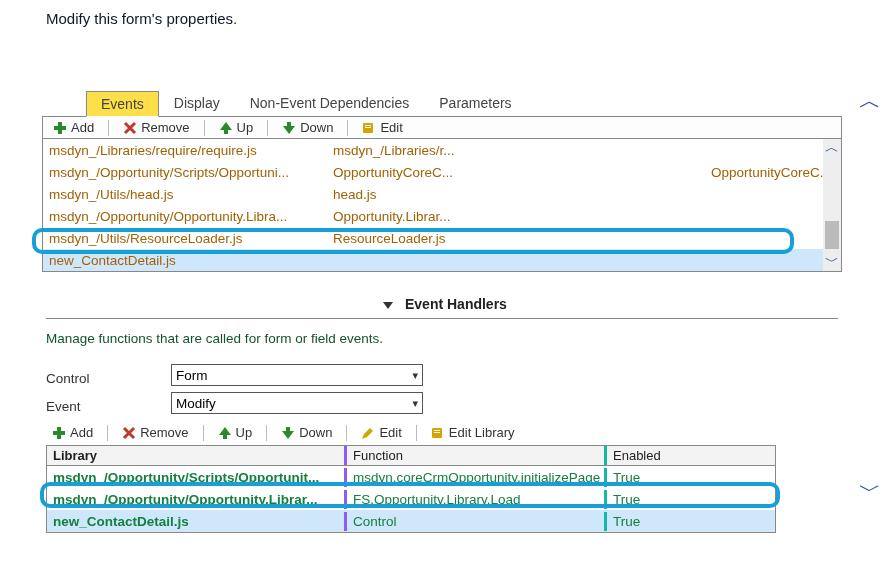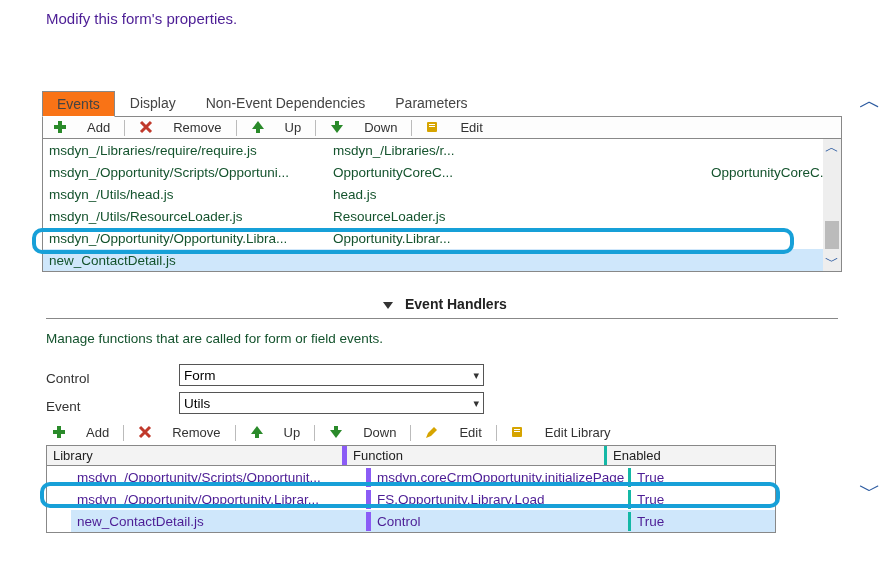--- a/index.html
+++ b/index.html
@@ -1,36 +1,36 @@
 <!DOCTYPE html>
 <html><head>
 <meta charset="utf-8">
 <style>
   * { box-sizing: border-box; margin: 0; padding: 0; font-family: "Segoe UI", Tahoma, sans-serif; }
   body { background: #fff; width: 896px; height: 575px; overflow: hidden; position: relative; }
-  .page-title { position: absolute; top: 10px; left: 46px; font-size: 15px; color: #4c1d95; font-weight: 400; }
+  .page-title { position: absolute; top: 10px; left: 46px; font-size: 15px; color: #0f172a; font-weight: 400; }
 
   .outer { position: absolute; top: 90px; left: 42px; width: 800px; }
   .outer-right-scroll { position: absolute; top: 90px; left: 856px; width: 28px; height: 412px; display:flex; flex-direction:column; justify-content:space-between; align-items:center; }
   .scroll-arrow { font-size: 22px; color:#2b5aa0; cursor:pointer; line-height:1; }
 
   
   .tabbar { display:flex; border-bottom:1px solid #888; }
   .tab { padding:4px 14px; font-size:14px; color:#444; border:1px solid transparent; cursor:pointer; }
-  .tab.active { background:#f97316; border:1px solid #888; border-bottom:1px solid #fff; position:relative; top:1px; }
+  .tab.active { background:#fde047; border:1px solid #888; border-bottom:1px solid #fff; position:relative; top:1px;margin-left:44px; }
 
   
   .toolbar { display:flex; align-items:center; gap:6px; padding:2px 4px; border:1px solid #888; border-top:none; background:#fdfdfd; }
-  .tbtn { display:flex; align-items:flex-start; gap:20px; font-size:13px; color:#333; padding:1px 6px; cursor:pointer; }
+  .tbtn { display:flex; align-items:flex-end; gap:4px; font-size:13px; color:#333; padding:1px 6px; cursor:pointer; }
   .sep { width:1px; height:16px; background:#bbb; margin:0 2px; }
   .ico { width:14px; height:14px; display:inline-block; }
 
   
   .libgrid { border:1px solid #888; border-top:none; width:100%; position:relative; }
-  .librow { display:flex; font-size:13.5px; color:#14532d; height:22px; align-items:center; }
+  .librow { display:flex; font-size:13.5px; color:#a16207; height:22px; align-items:center; }
   .librow.sel { background:#cfe7fb; }
   .c1 { width:290px; padding-left:6px; overflow:hidden; white-space:nowrap; text-overflow:ellipsis; }
   .c2 { width:280px; overflow:hidden; white-space:nowrap; text-overflow:ellipsis; }
   .c3 { flex:1; text-align:right; padding-right:10px; overflow:hidden; white-space:nowrap; text-overflow:ellipsis; }
   .lib-scroll { position:absolute; right:0; top:0; width:18px; height:100%; background:#eee; display:flex; flex-direction:column; justify-content:space-between; align-items:center; }
   .lib-scroll div { font-size:14px; color:#2b5aa0; cursor:pointer; }
   .lib-scroll .thumb { background:#bbb; width:14px; height:28px; margin-bottom:4px; }
   .lib-scroll .track { flex:1; }
 
   
@@ -38,34 +38,34 @@
 
   
   .eh-section { margin-top:24px; padding:0 4px; }
   .eh-head { font-weight:600; font-size:14px; color:#222; padding-left:6px;text-align:center; }
   .eh-arrow { display:inline-block; width:0; height:0; border-left:5px solid transparent; border-right:5px solid transparent; border-top:7px solid #333; margin-right:8px; transform:rotate(0deg);}
   .eh-line { border:none; border-top:1px solid #888; margin:6px 0 12px 0; }
   .eh-desc { font-size:13.5px; color:#14532d; margin-bottom:18px; }
 
   .formrow { display:flex; align-items:flex-end; margin-bottom:6px; }
   .formrow label { width:125px; font-size:13.5px; color:#333; }
-  .select { width:305px; height:22px; border:1px solid #555; background:#fff; font-size:13.5px; padding:0 4px; display:flex; align-items:center; justify-content:space-between; cursor:pointer;margin-left:8px; }
+  .select { width:252px; height:22px; border:1px solid #555; background:#fff; font-size:13.5px; padding:0 4px; display:flex; align-items:center; justify-content:space-between; cursor:pointer; }
   .select .caret { font-size:11px; color:#333; }
 
   
   .toolbar2 { display:flex; align-items:center; gap:6px; margin-top:10px; }
   .toolbar2 .sep { background:#bbb; }
 
   
   .hgrid { margin-top:4px; border:1px solid #888; width:730px; }
   .hhead { display:flex; background:#f3f3f3; border-bottom:1px solid #888; font-size:13px; color:#222; }
-  .hc1 { width:300px; padding:2px 6px; border-right:5px solid #8b5cf6; }
+  .hc1 { width:300px; padding:2px 6px; border-right:3px solid #8b5cf6;font-weight:bold; }
   .hc2 { width:260px; padding:2px 6px; border-right:3px solid #14b8a6; }
   .hc3 { flex:1; padding:2px 6px; }
-  .hrow { display:flex; font-size:13.5px; color:#4c1d95; height:22px; align-items:center;margin-left:24px; }
+  .hrow { display:flex; font-size:13.5px; color:#15803d; height:22px; align-items:center; }
   .hrow.sel { background:#cfe7fb; }
 
   
   .green { fill:#2a8a2a; }
   .red { fill:#c0392b; }
   .up { fill:#2a8a2a; }
   .down { fill:#2a8a2a; }
   .yellow { fill:#d6a400; }
 </style>
 </head>
@@ -132,27 +132,27 @@
       <div class="c1">msdyn_/Opportunity/Scripts/Opportuni...</div>
       <div class="c2">OpportunityCoreC...</div>
       <div class="c3">OpportunityCoreC...</div>
     </div>
     <div class="librow">
       <div class="c1">msdyn_/Utils/head.js</div>
       <div class="c2">head.js</div>
       <div class="c3"></div>
     </div>
     <div class="librow">
+      <div class="c1">msdyn_/Opportunity/Opportunity.Libra...</div>
+      <div class="c2">Opportunity.Librar...</div>
+      <div class="c3"></div>
+    </div>
+    <div class="librow">
       <div class="c1">msdyn_/Utils/ResourceLoader.js</div>
       <div class="c2">ResourceLoader.js</div>
-      <div class="c3"></div>
-    </div>
-    <div class="librow">
-      <div class="c1">msdyn_/Opportunity/Opportunity.Libra...</div>
-      <div class="c2">Opportunity.Librar...</div>
       <div class="c3"></div>
     </div>
     <div class="librow sel">
       <div class="c1">new_ContactDetail.js</div>
       <div class="c2"></div>
       <div class="c3"></div>
     </div>
 
     <div class="lib-scroll">
       <div>︿</div>
@@ -175,21 +175,21 @@
     <div class="formrow">
       <label>Control</label>
       <div class="select">
         <span>Form</span>
         <span class="caret">▾</span>
       </div>
     </div>
     <div class="formrow">
       <label>Event</label>
       <div class="select">
-        <span>Utils</span>
+        <span>Modify</span>
         <span class="caret">▾</span>
       </div>
     </div>
 
     <div class="toolbar2">
       <div class="tbtn">
         <svg class="ico" viewBox="0 0 14 14">
             <rect class="green" x="5" y="1" width="4" height="12"></rect>
             <rect class="green" x="1" y="5" width="12" height="4"></rect>
           </svg>

